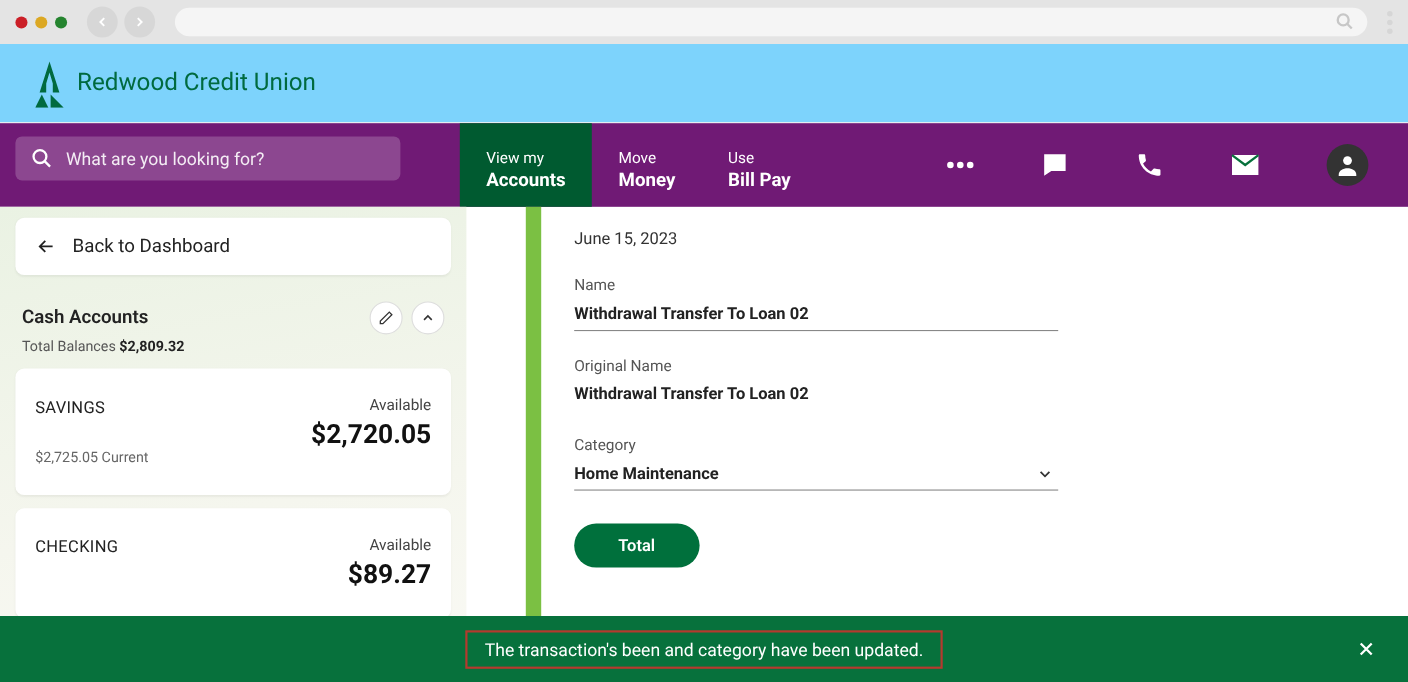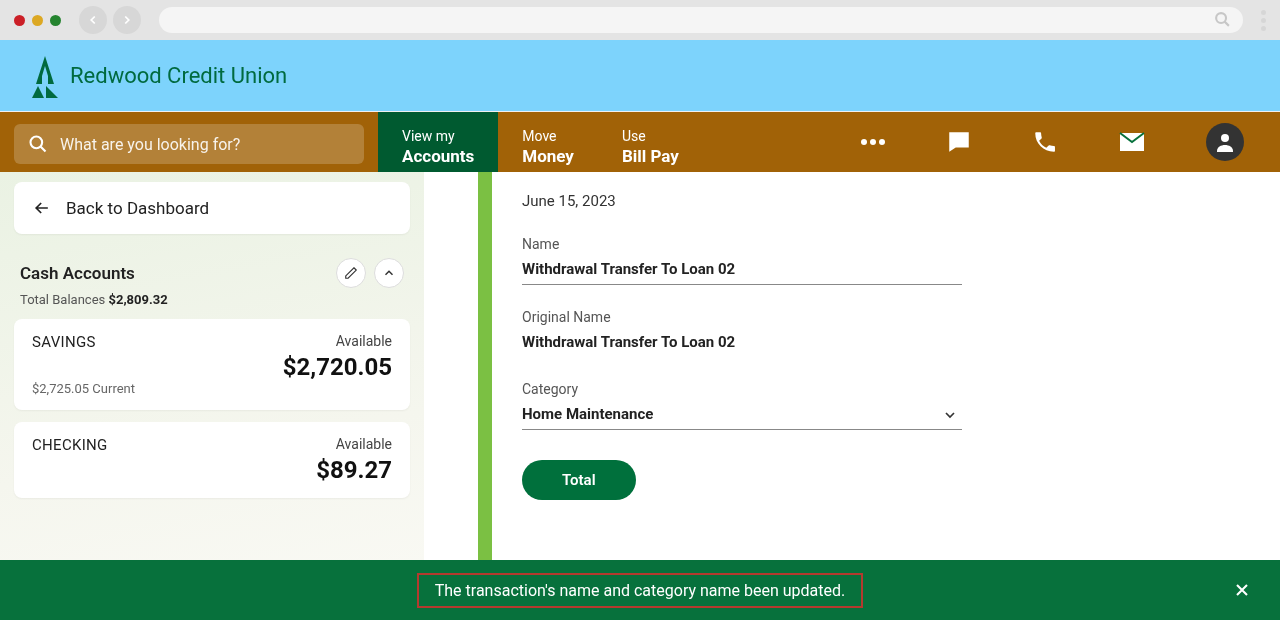--- a/index.html
+++ b/index.html
@@ -18,21 +18,21 @@
 .url-search-icon { position: absolute; right: 12px; top: 4px; color: #c7c7c7; }
 .chrome-dots { display: flex; flex-direction: column; gap: 3px; margin-left: 10px; }
 .chrome-dots span { width: 5px; height: 5px; border-radius: 50%; background: #d6d6d6; }
 
 
 .logo-bar { height: 72px; display: flex; align-items: center; padding-left: 32px; background: #7dd3fc; border-bottom: 1px solid #f0f0f0; }
 .logo { display: flex; align-items: center; gap: 12px; color: #006a3f; font-size: 22px; font-weight: 400; }
 .logo-mark { width: 26px; height: 44px; position: relative; }
 
 
-.green-nav { height: 60px; background: #a16207; display: flex; align-items: stretch; }
+.green-nav { height: 76px; background: #701a75; display: flex; align-items: stretch; gap: 40px; }
 .search-wrap { padding: 12px 14px; width: 378px; }
 .search-box { background: rgba(255,255,255,0.2); border-radius: 6px; height: 40px; display: flex; align-items: center; padding: 0 14px; gap: 12px; color: #fff; }
 .search-box input { background: transparent; border: none; outline: none; color: #fff; font-size: 16px; flex: 1; }
 .search-box input::placeholder { color: rgba(255,255,255,0.9); }
 .nav-tabs { display: flex; }
 .nav-tab { padding: 10px 24px 0; color: #fff; display: flex; flex-direction: column; justify-content: center; line-height: 1.3; cursor: pointer; }
 .nav-tab.active { background: #005a30; }
 .nav-tab .line1 { font-size: 14px; font-weight: 400; }
 .nav-tab .line2 { font-size: 17px; font-weight: 700; }
 .nav-icons { margin-left: auto; display: flex; align-items: center; gap: 60px; padding-right: 36px; }
@@ -42,21 +42,21 @@
 
 .content { display: flex; height: calc(620px - 40px - 64px - 68px); position: relative; }
 .sidebar { width: 424px; padding: 10px 14px; background: linear-gradient(170deg, #eaf2e3 0%, #f5f6ee 60%, #fafaf5 100%); overflow-y: auto; }
 .back-card { background: #fff; border-radius: 8px; padding: 16px 18px; display: flex; align-items: center; gap: 14px; font-size: 17px; color: #222; box-shadow: 0 1px 2px rgba(0,0,0,0.05); cursor: pointer; }
 .section-head { display: flex; align-items: center; padding: 24px 6px 4px; }
 .section-title { font-size: 17px; font-weight: 600; color: #222; }
 .section-actions { margin-left: auto; display: flex; gap: 8px; }
 .circ-btn { width: 30px; height: 30px; border-radius: 15px; background: #fff; border: 1px solid #ddd; display: flex; align-items: center; justify-content: center; cursor: pointer; color: #333; }
 .section-sub { font-size: 13px; color: #555; padding: 0 6px 12px; }
 .section-sub b { color: #222; }
-.acct-card { background: #fff; border-radius: 8px; padding: 14px 18px; margin-bottom: 12px; box-shadow: 0 1px 2px rgba(0,0,0,0.05); }
+.acct-card { background: #fff; border-radius: 8px; padding: 26px 18px; margin-bottom: 12px; box-shadow: 0 1px 2px rgba(0,0,0,0.05); }
 .acct-row1 { display: flex; justify-content: space-between; font-size: 14px; color: #444; }
 .acct-name { font-size: 15px; color: #222; letter-spacing: 0.3px; }
 .acct-amount { font-size: 24px; font-weight: 700; color: #111; text-align: right; margin-top: 2px; }
 .acct-current { font-size: 13px; color: #666; text-align: left; }
 
 .main { flex: 1; display: flex; position: relative; }
 .green-stripe { width: 14px; background: #7bc043; margin-left: 54px; }
 .form-area { padding: 20px 30px; flex: 1; max-width: 500px; }
 .date { font-size: 15px; color: #333; margin-bottom: 26px; }
 .field { margin-bottom: 24px; }
@@ -243,19 +243,19 @@
               </svg>
           </span>
         </div>
       </div>
       <button class="save-btn">Total</button>
     </div>
   </div>
 </div>
 
 <div class="toast">
-  <div class="toast-inner">The transaction's name and category name been updated.</div>
+  <div class="toast-inner">The transaction's been and category have been updated.</div>
   <div class="toast-close">
     <svg width="20" height="20" viewBox="0 0 24 24" fill="none" stroke="white" stroke-width="2.5">
         <path d="M18 6L6 18M6 6l12 12"></path>
       </svg>
   </div>
 </div>
 
 </body></html>

